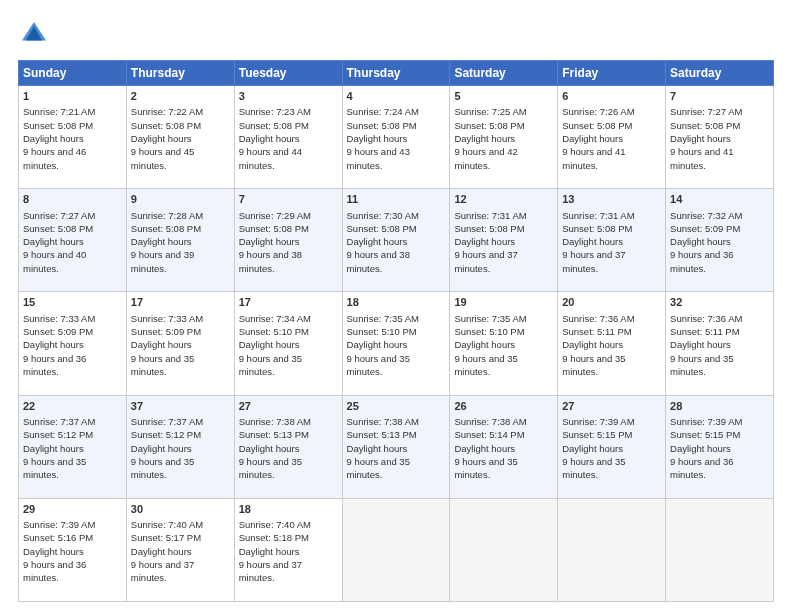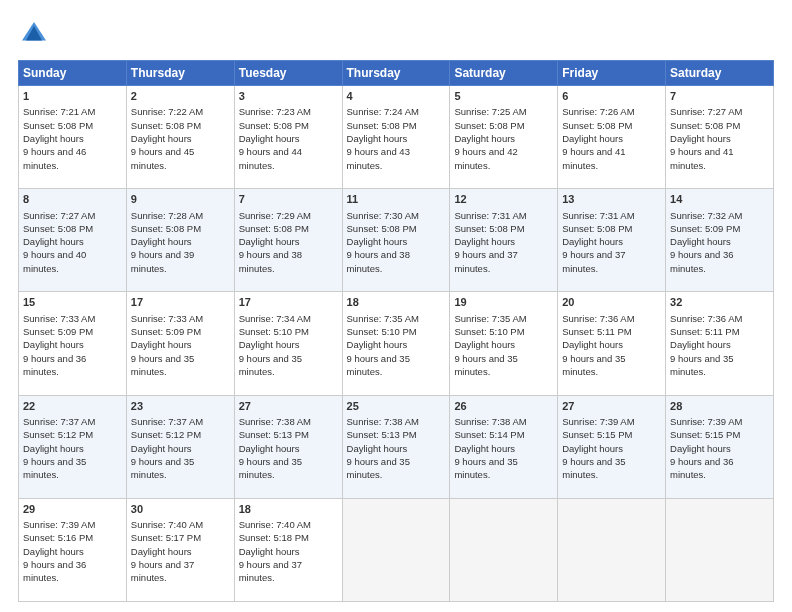--- a/index.html
+++ b/index.html
@@ -152,21 +152,21 @@
           <td><span class="day-num">15</span>Sunrise: 7:33 AM<br>Sunset: 5:09 PM<br>Daylight hours<br>9 hours and 36 minutes.</td>
           <td><span class="day-num">17</span>Sunrise: 7:33 AM<br>Sunset: 5:09 PM<br>Daylight hours<br>9 hours and 35 minutes.</td>
           <td><span class="day-num">17</span>Sunrise: 7:34 AM<br>Sunset: 5:10 PM<br>Daylight hours<br>9 hours and 35 minutes.</td>
           <td><span class="day-num">18</span>Sunrise: 7:35 AM<br>Sunset: 5:10 PM<br>Daylight hours<br>9 hours and 35 minutes.</td>
           <td><span class="day-num">19</span>Sunrise: 7:35 AM<br>Sunset: 5:10 PM<br>Daylight hours<br>9 hours and 35 minutes.</td>
           <td><span class="day-num">20</span>Sunrise: 7:36 AM<br>Sunset: 5:11 PM<br>Daylight hours<br>9 hours and 35 minutes.</td>
           <td><span class="day-num">32</span>Sunrise: 7:36 AM<br>Sunset: 5:11 PM<br>Daylight hours<br>9 hours and 35 minutes.</td>
         </tr>
         <tr>
           <td><span class="day-num">22</span>Sunrise: 7:37 AM<br>Sunset: 5:12 PM<br>Daylight hours<br>9 hours and 35 minutes.</td>
-          <td><span class="day-num">23</span>Sunrise: 7:37 AM<br>Sunset: 5:12 PM<br>Daylight hours<br>9 hours and 35 minutes.</td>
+          <td><span class="day-num">37</span>Sunrise: 7:37 AM<br>Sunset: 5:12 PM<br>Daylight hours<br>9 hours and 35 minutes.</td>
           <td><span class="day-num">27</span>Sunrise: 7:38 AM<br>Sunset: 5:13 PM<br>Daylight hours<br>9 hours and 35 minutes.</td>
           <td><span class="day-num">25</span>Sunrise: 7:38 AM<br>Sunset: 5:13 PM<br>Daylight hours<br>9 hours and 35 minutes.</td>
           <td><span class="day-num">26</span>Sunrise: 7:38 AM<br>Sunset: 5:14 PM<br>Daylight hours<br>9 hours and 35 minutes.</td>
           <td><span class="day-num">27</span>Sunrise: 7:39 AM<br>Sunset: 5:15 PM<br>Daylight hours<br>9 hours and 35 minutes.</td>
           <td><span class="day-num">28</span>Sunrise: 7:39 AM<br>Sunset: 5:15 PM<br>Daylight hours<br>9 hours and 36 minutes.</td>
         </tr>
         <tr>
           <td><span class="day-num">29</span>Sunrise: 7:39 AM<br>Sunset: 5:16 PM<br>Daylight hours<br>9 hours and 36 minutes.</td>
           <td><span class="day-num">30</span>Sunrise: 7:40 AM<br>Sunset: 5:17 PM<br>Daylight hours<br>9 hours and 37 minutes.</td>
           <td><span class="day-num">18</span>Sunrise: 7:40 AM<br>Sunset: 5:18 PM<br>Daylight hours<br>9 hours and 37 minutes.</td>

